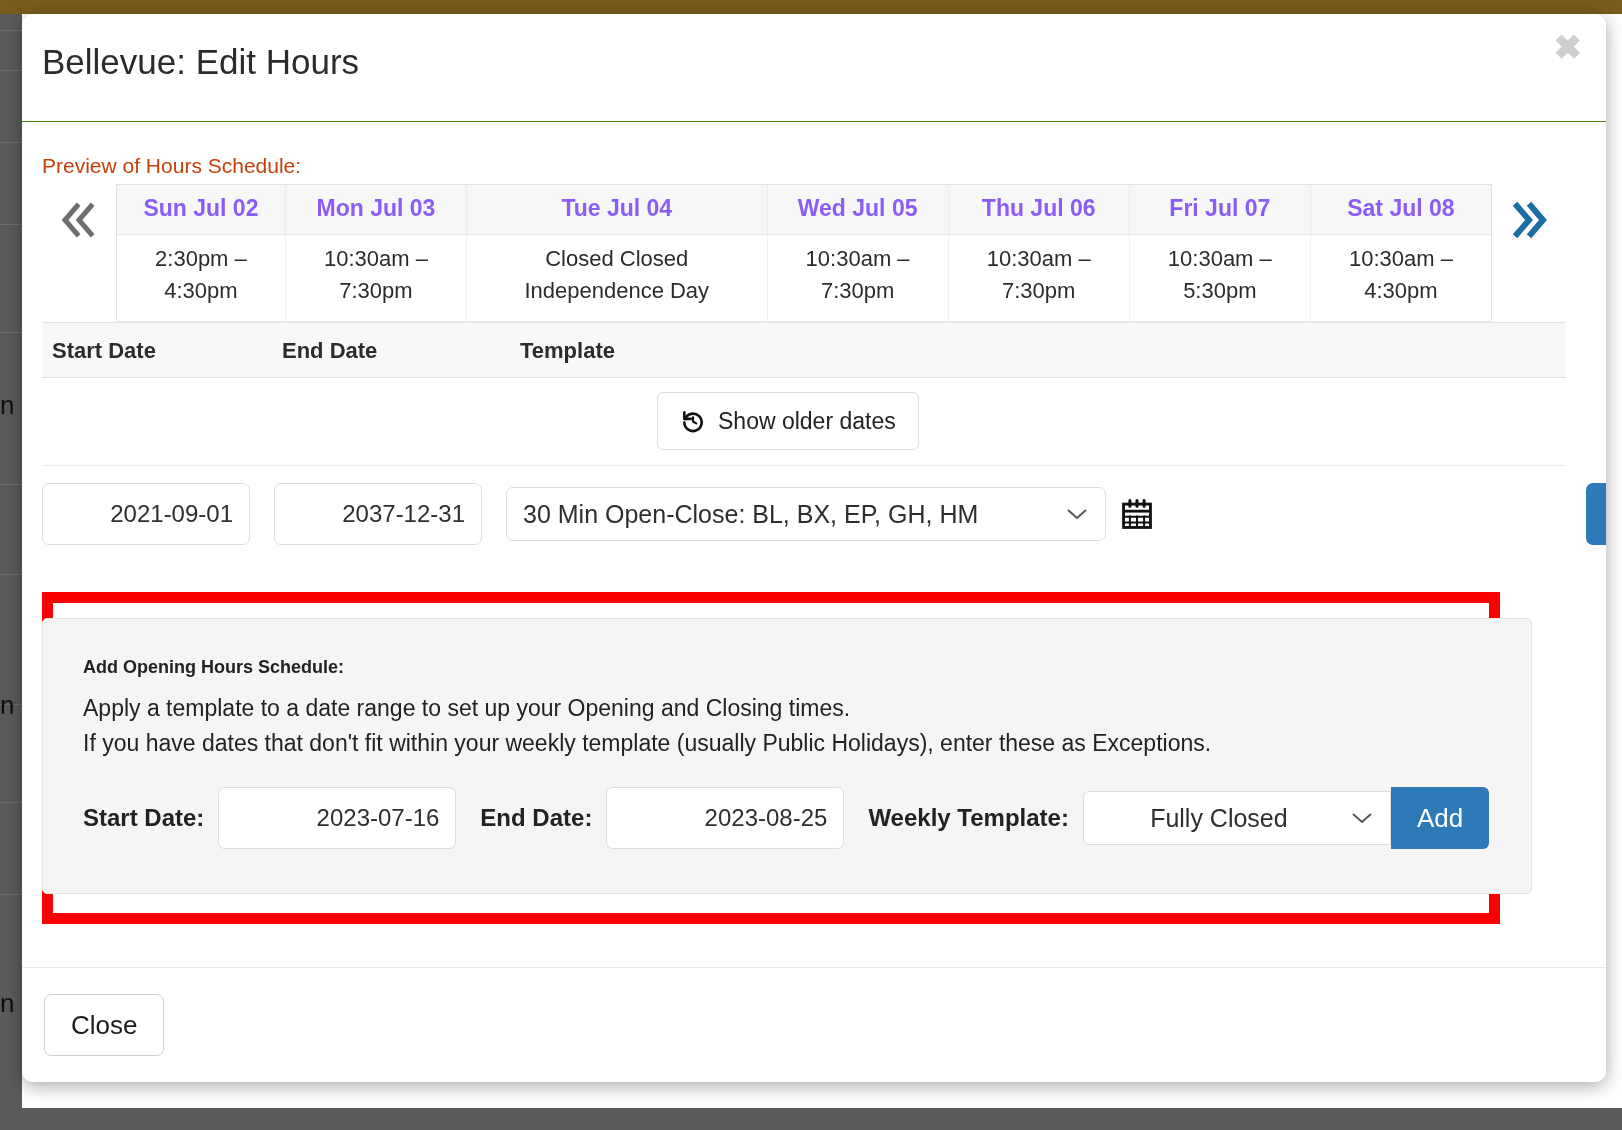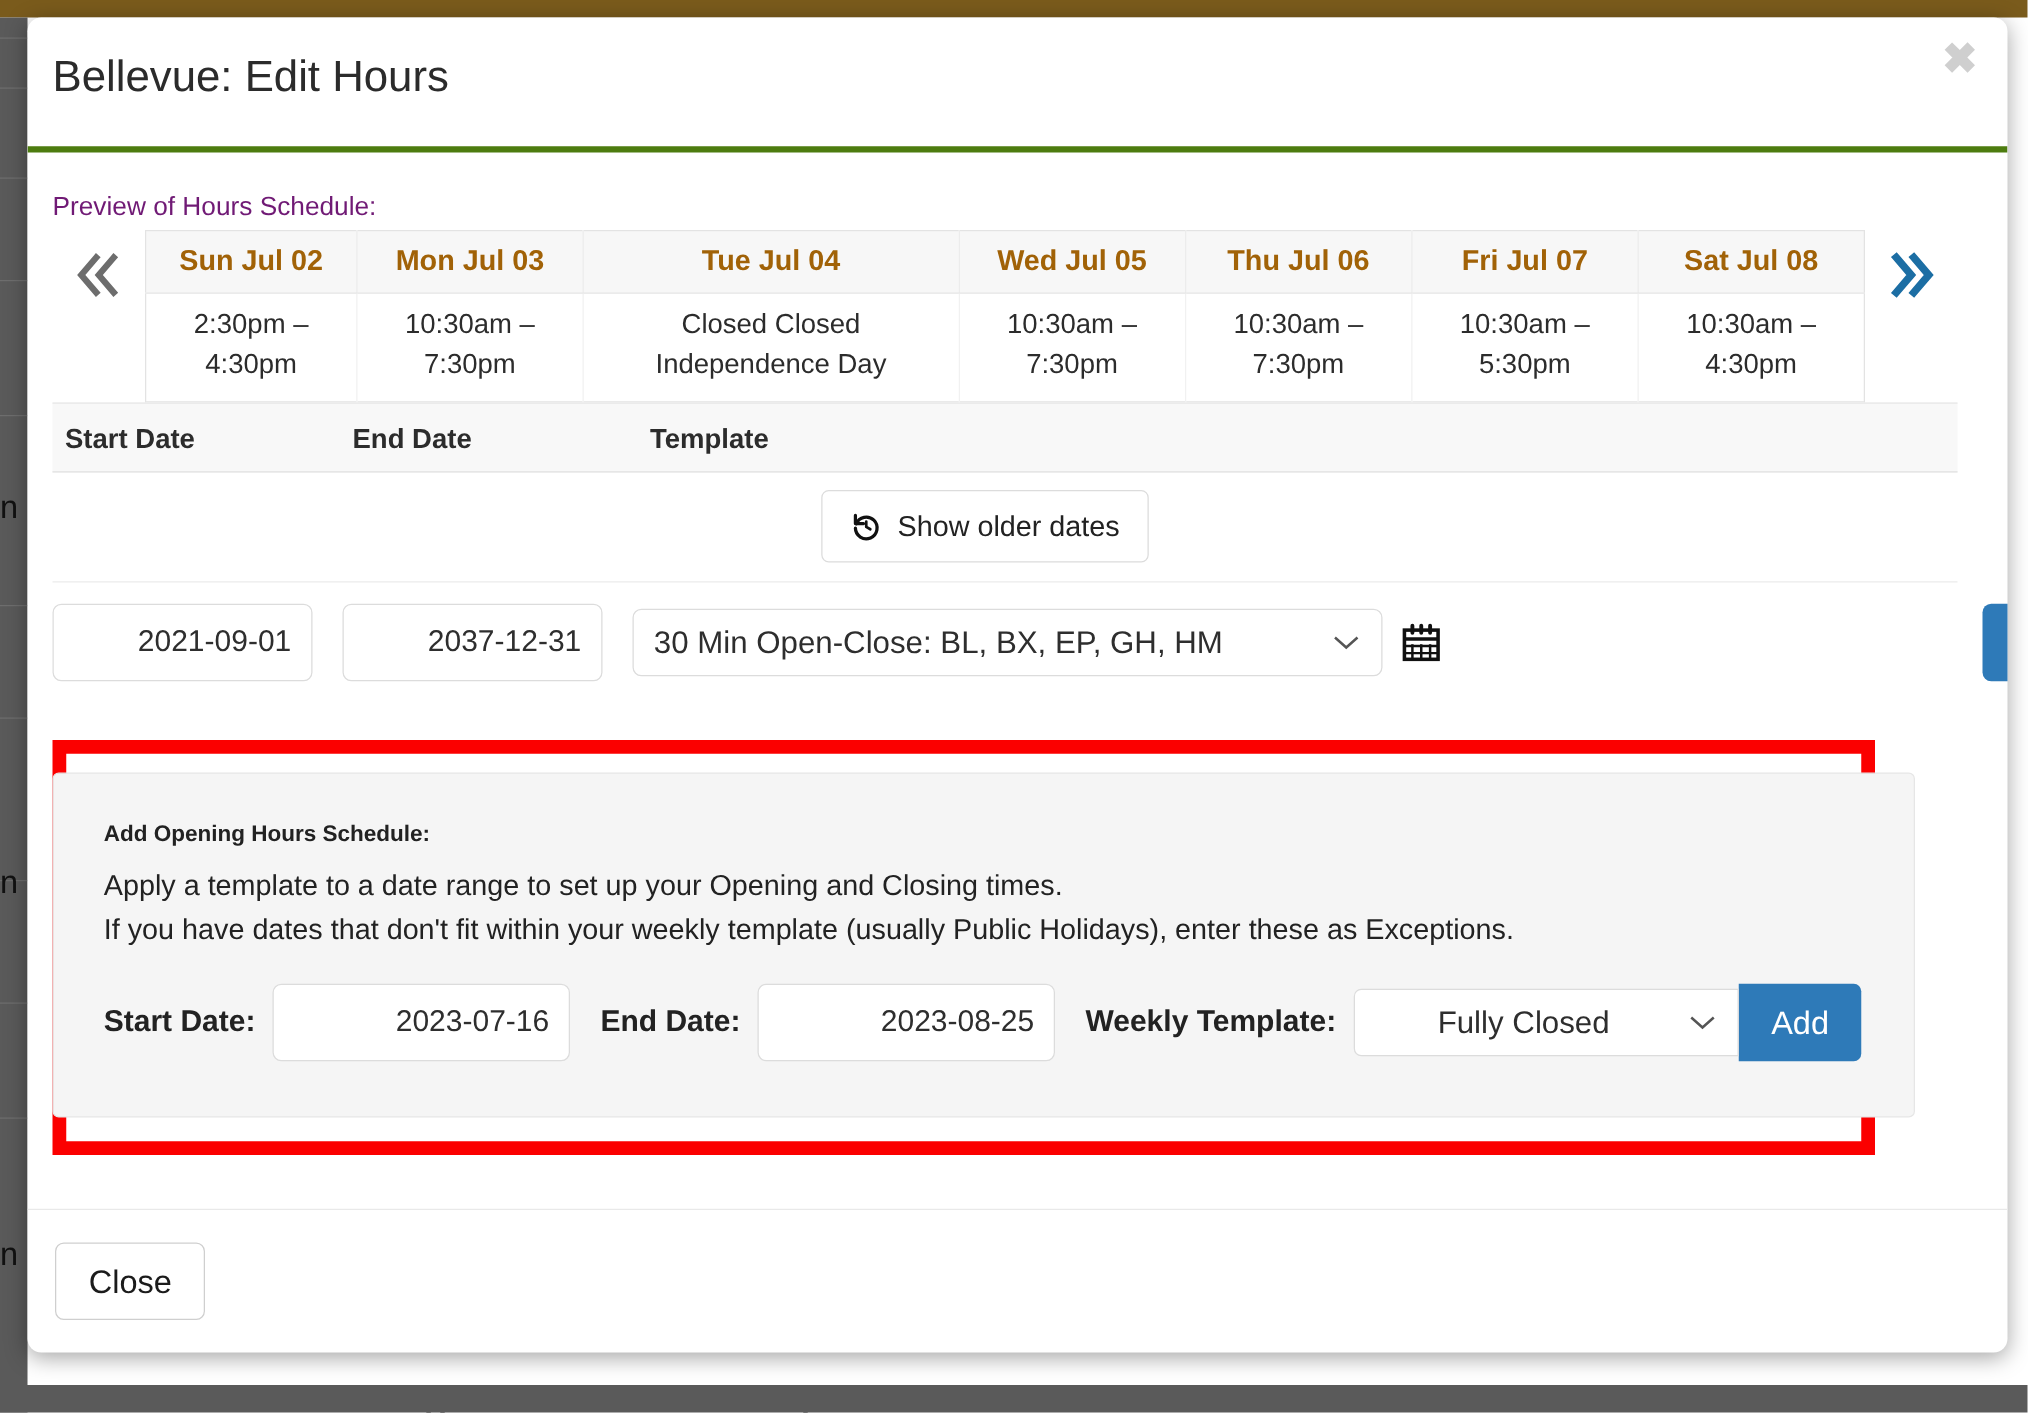--- a/index.html
+++ b/index.html
@@ -52,21 +52,21 @@
     left: 22px; top: 14px;
     width: 1584px; height: 1068px;
     background: #ffffff;
     border-radius: 11px;
     box-shadow: 0 4px 18px rgba(0,0,0,0.35);
     overflow: hidden;
   }
   .modal-header {
     position: relative;
     height: 108px;
-    border-bottom: 5px solid #4d7c0f;
+    border-bottom: 1px solid #4d7c0f;
   }
   .modal-title {
     position: absolute; left: 20px; top: 28px;
     font-size: 35px; color: #2b2b2b; font-weight: normal;
   }
   .modal-close-x {
     position: absolute; right: 24px; top: 16px;
     font-size: 34px; color: #cfcfcf; line-height: 1;
     cursor: pointer; font-weight: bold;
   }
@@ -76,21 +76,21 @@
     height: 845px;
   }
   .modal-footer {
     position: relative;
     border-top: 1px solid #e9e9e9;
     height: 114px;
   }
 
   .preview-label {
     position: absolute; left: 20px; top: 32px;
-    font-size: 21px; color: #701a75;
+    font-size: 21px; color: #c2410c;
   }
 
   
   .week-wrap {
     position: absolute; left: 20px; top: 62px;
     width: 1524px; height: 128px;
     display: flex; align-items: flex-start;
   }
   .week-nav {
     width: 74px; height: 128px;
@@ -105,21 +105,21 @@
     border-collapse: collapse;
     table-layout: fixed;
     background: #fff;
   }
   .week-table th {
     background: #f7f7f7;
     border-right: 1px solid #ececec;
     border-bottom: 1px solid #e6e6e6;
     font-size: 23px;
     font-weight: bold;
-    color: #a16207;
+    color: #8b5cf6;
     padding: 10px 4px 12px 4px;
     text-align: center;
   }
   .week-table td {
     border-right: 1px solid #f1f1f1;
     font-size: 22px;
     color: #2c2c2c;
     text-align: center;
     padding: 8px 14px 14px 14px;
     vertical-align: top;

